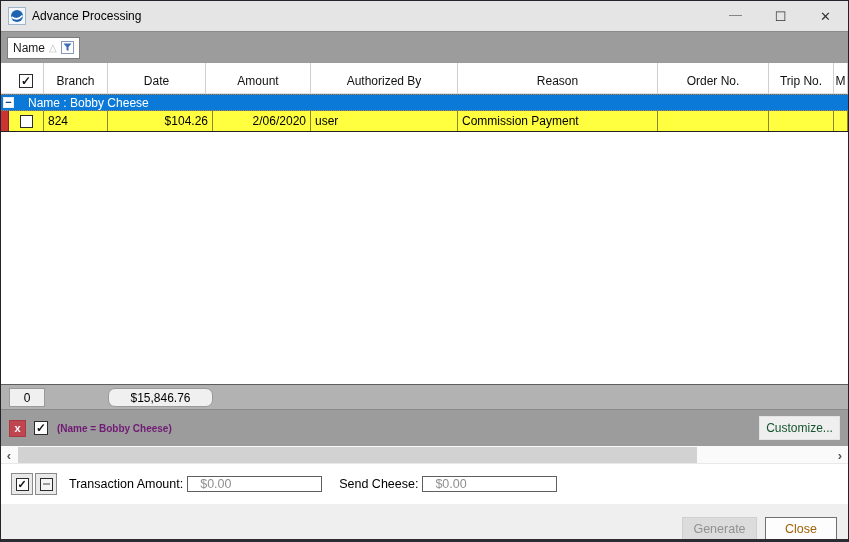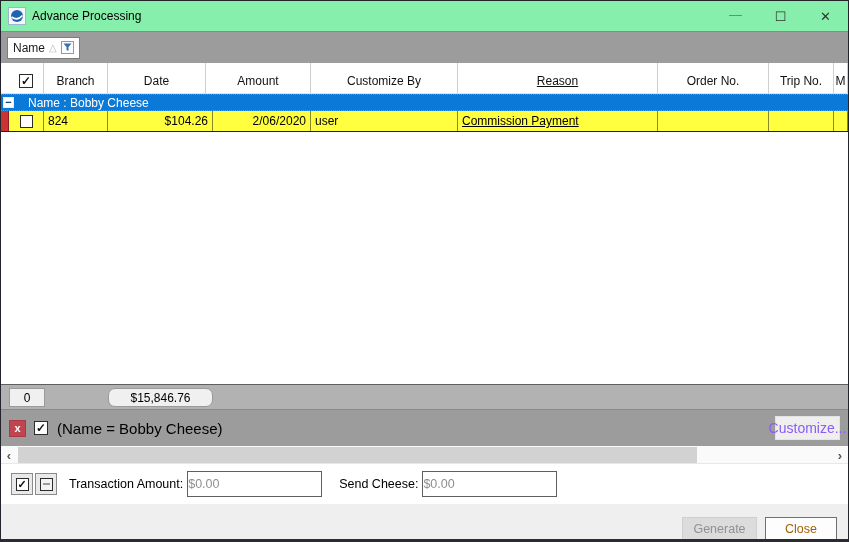--- a/index.html
+++ b/index.html
@@ -6,21 +6,21 @@
   html,body { background:#fff; }
   body { font-family:"Liberation Sans", sans-serif; font-size:12px; color:#1a1a1a; }
 
   .window {
     position:relative; width:849px; height:542px;
     border:1px solid #23232b; border-bottom:3px solid #2b2b33;
     background:#fff; overflow:hidden;
   }
 
   
-  .titlebar { height:30px; background:#86efac; display:flex; align-items:center; }
+  .titlebar { height:30px; background:#e5e5e5; display:flex; align-items:center; }
   .app-icon { width:18px; height:18px; margin-left:7px; border:1px solid #9fb6cf; background:#f4f8fc;
     display:flex; align-items:center; justify-content:center; }
   .title-text { margin-left:6px; font-size:12px; color:#000; }
   .win-controls { margin-left:auto; display:flex; height:100%; }
   .win-btn { width:45px; height:100%; display:flex; align-items:center; justify-content:center;
     font-size:13px; color:#333; cursor:default; }
   .win-btn.min span { position:relative; top:-2px; color:#777; }
 
   
   .groupbar { height:32px; background:#9c9c9c; border-top:1px solid #8a8a8a; display:flex; align-items:center; }
@@ -34,21 +34,21 @@
   .grid-header { height:31px; background:#fff; display:flex; align-items:stretch; border-bottom:1px solid #e0e0e0; }
   .hcell { display:flex; align-items:center; justify-content:center; border-right:1px solid #cfcfcf;
     font-size:12px; color:#111; padding-top:6px; overflow:hidden; white-space:nowrap; }
   .hcell.ind { border-right:none; }
   .c-ind   { width:8px;  }
   .c-check { width:35px; }
   .c-branch{ width:64px; }
   .c-amount{ width:105px;}
   .c-date  { width:98px; }
   .c-auth  { width:147px;}
-  .c-reason{ width:200px;text-decoration:underline;}
+  .c-reason{ width:200px;}
   .c-order { width:111px;}
   .c-trip  { width:65px; }
   .c-memo  { flex:1; }
 
   .cb { width:14px; height:14px; background:#fff; border:1px solid #2b2b2b;
         display:flex; align-items:center; justify-content:center;
         font-size:12px; font-weight:bold; color:#111; line-height:1; }
 
   .group-row { height:17px; background:#0b79d8; color:#fff; display:flex; align-items:center;
     border-top:1px dotted #c77b3a; border-bottom:1px dotted #c77b3a; font-size:12px; }
@@ -74,23 +74,23 @@
     display:flex; align-items:center; justify-content:center; font-size:12px; color:#000; }
   .sum-count { left:8px; width:36px; }
   .sum-total { left:107px; width:105px;border-radius:7px; }
 
   
   .filterbar { height:36px; background:#9c9c9c; display:flex; align-items:center; position:relative; }
   .filter-x { width:17px; height:17px; margin-left:8px; background:#bf4650; color:#fff;
     font-size:11px; font-weight:bold; display:flex; align-items:center; justify-content:center;
     border:1px solid #a83a43; }
   .filterbar .cb { margin-left:8px; width:14px; height:14px; }
-  .filter-text { margin-left:9px; color:#000000; font-size:15px; }
-  .customize-btn { position:absolute; right:8px; top:6px; width:65px; height:24px;
-    background:#efefef; border:1px solid #e3e3e3; font-size:14px; color:#8b5cf6;
+  .filter-text { margin-left:9px; color:#701a75; font-size:10px;font-weight:bold; }
+  .customize-btn { position:absolute; right:8px; top:6px; width:81px; height:24px;
+    background:#efefef; border:1px solid #e3e3e3; font-size:12px; color:#14532d;
     display:flex; align-items:center; justify-content:center; }
 
   
   .hscroll { height:18px; background:#fafafa; border-bottom:1px solid #e8e8e8; position:relative; }
   .scroll-arrow { position:absolute; top:0; width:16px; height:18px; display:flex; align-items:center;
     justify-content:center; color:#555; font-size:13px; font-weight:bold; }
   .scroll-arrow.left { left:0; }
   .scroll-arrow.right { right:0; }
   .scroll-thumb { position:absolute; left:17px; top:1px; width:679px; height:16px; background:#d2d2d2; }
 
@@ -98,22 +98,22 @@
   .footer { height:40px; background:#fff; display:flex; align-items:center; }
   .mini-btn { width:22px; height:22px; background:#e9e9e9; border:1px solid #8a8a8a;
     display:flex; align-items:center; justify-content:center; }
   .mini-btn + .mini-btn { margin-left:2px; }
   .mini-btn:first-child { margin-left:10px; }
   .mini-cb { width:13px; height:13px; border:1px solid #2b2b2b; background:#fff;
     display:flex; align-items:center; justify-content:center; font-size:11px; font-weight:bold; color:#111; line-height:1; }
   .mini-cb.dash { background:#f3f3f3; }
   .dash-line { width:7px; height:2px; background:#9a9a9a; }
   .fld-label { margin-left:12px; font-size:12.5px; color:#000; }
-  .fld-input { margin-left:4px; width:135px; height:26px; border:1px solid #5f5f5f; background:#fff;
-    font-family:"Liberation Sans", sans-serif; font-size:12.5px; color:#8f8f8f; padding:0 0; }
+  .fld-input { margin-left:4px; width:135px; height:16px; border:1px solid #5f5f5f; background:#fff;
+    font-family:"Liberation Sans", sans-serif; font-size:12.5px; color:#8f8f8f; padding:0 12px; }
   .fld-label.send { margin-left:17px; }
 
   
   .btnbar { height:36px; background:#efefef; display:flex; align-items:flex-end; justify-content:flex-end; }
   .btn { height:23px; font-size:12.5px; display:flex; align-items:center; justify-content:center; }
   .btn.generate { width:75px; background:#dcdcdc; border:1px solid #cfcfcf; color:#919191; }
   .btn.close { width:72px; background:#fdfdfd; border:1px solid #707070; color:#a16207; margin-left:8px; margin-right:11px; }
 </style>
 </head>
 <body>
@@ -154,21 +154,21 @@
   </div>
 
   <div class="grid-header">
     <div class="hcell ind c-ind"></div>
     <div class="hcell c-check">
       <span class="cb">✓</span>
     </div>
     <div class="hcell c-branch">Branch</div>
     <div class="hcell c-date">Date</div>
     <div class="hcell c-amount">Amount</div>
-    <div class="hcell c-auth">Customize By</div>
+    <div class="hcell c-auth">Authorized By</div>
     <div class="hcell c-reason">Reason</div>
     <div class="hcell c-order">Order No.</div>
     <div class="hcell c-trip">Trip No.</div>
     <div class="hcell c-memo">M</div>
   </div>
 
   <div class="group-row">
     <span class="collapse-box">−</span>
     <span class="group-label">Name : Bobby Cheese</span>
   </div>

